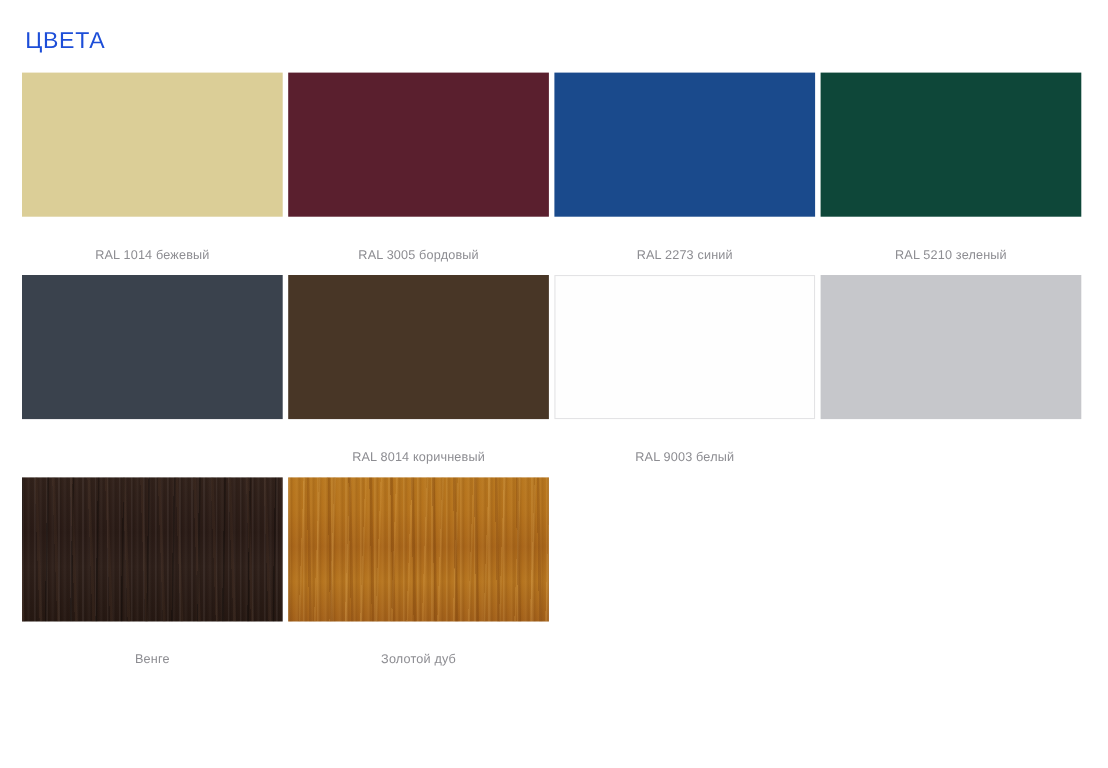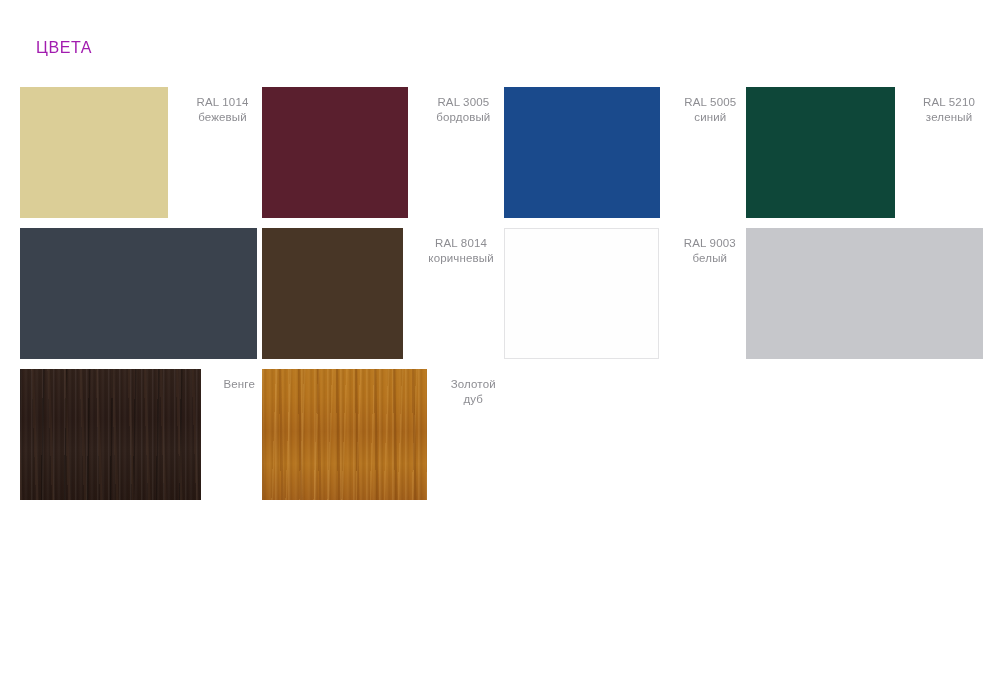--- a/index.html
+++ b/index.html
@@ -18,45 +18,45 @@
 
   .page {
     position: relative;
     width: 1007px;
     height: 698px;
     box-sizing: border-box;
     padding: 0 20px;
   }
 
   .page-title {
-    font-size: 16px;
+    font-size: 21px;
     font-weight: 400;
     letter-spacing: 0.6px;
-    color: #a21caf;
-    margin: 16px;
+    color: #1d4ed8;
+    margin: 3px;
     padding: 23px 0 14px 0;
     line-height: 1.1;
   }
 
   .swatch-grid {
     display: flex;
     flex-wrap: wrap;
     width: 967px;
     margin: 0;
     padding: 0;
     list-style: none;
     column-gap: 5px;
     row-gap: 0;
   }
 
   .swatch-cell {
     width: 237px;
     margin: 0 0 10px 0;
     display: flex;
-    flex-direction: row;
+    flex-direction: column;
     gap: 20px;
   }
 
   .swatch-chip {
     width: 237px;
     height: 131px;
     box-sizing: border-box;
     position: relative;
     overflow: hidden;
   }
@@ -146,21 +146,21 @@
       <li class="swatch-cell">
         <div class="swatch-chip" style="background: rgb(219, 206, 151);"></div>
         <span class="swatch-label">RAL 1014 бежевый</span>
       </li>
       <li class="swatch-cell">
         <div class="swatch-chip" style="background: rgb(90, 31, 46);"></div>
         <span class="swatch-label">RAL 3005 бордовый</span>
       </li>
       <li class="swatch-cell">
         <div class="swatch-chip" style="background: rgb(26, 74, 140);"></div>
-        <span class="swatch-label">RAL 5005 синий</span>
+        <span class="swatch-label">RAL 2273 синий</span>
       </li>
       <li class="swatch-cell">
         <div class="swatch-chip" style="background: rgb(14, 71, 57);"></div>
         <span class="swatch-label">RAL 5210 зеленый</span>
       </li>
       <li class="swatch-cell">
         <div class="swatch-chip" style="background: rgb(58, 66, 77);"></div>
       </li>
       <li class="swatch-cell">
         <div class="swatch-chip" style="background: rgb(72, 54, 38);"></div>

